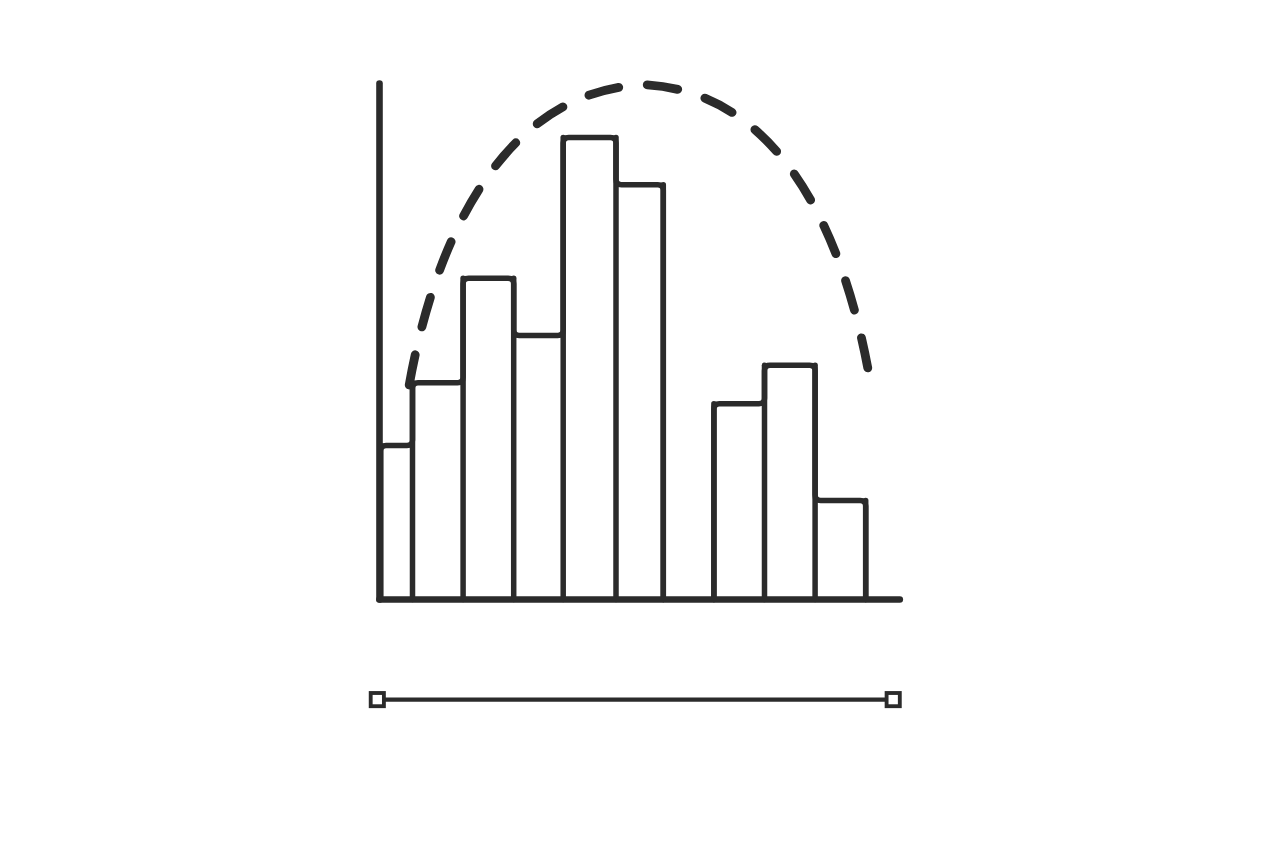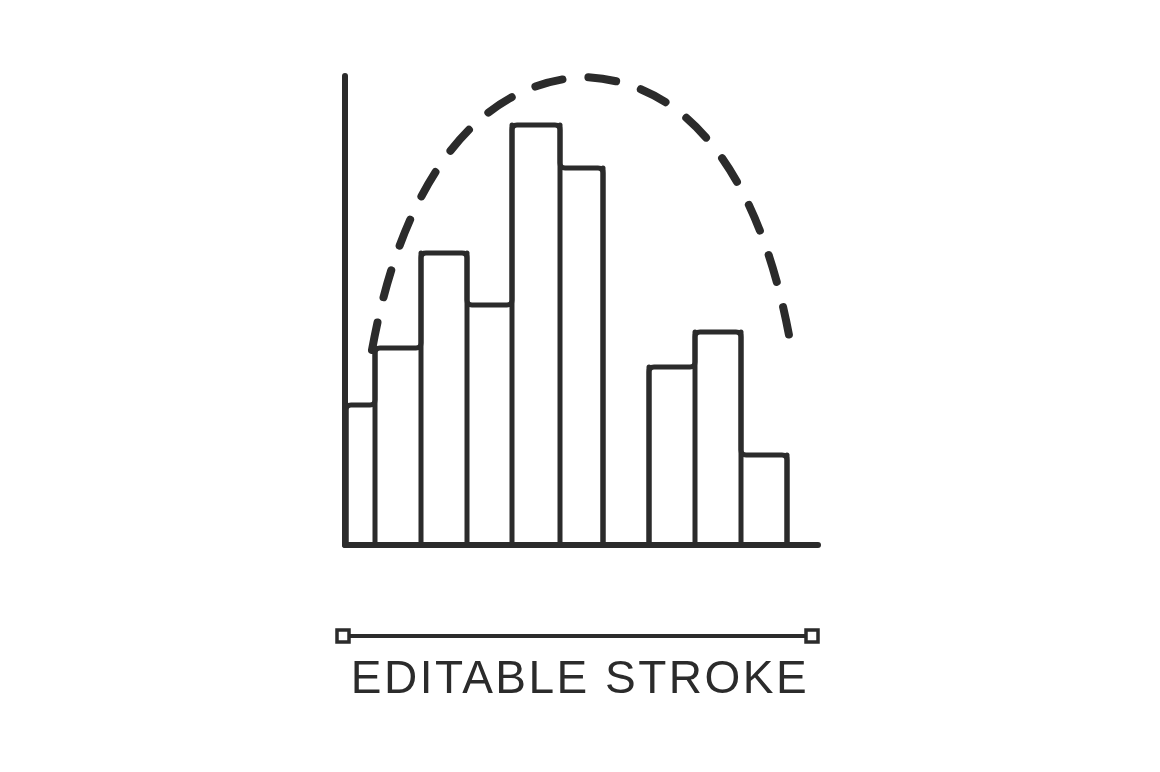--- a/index.html
+++ b/index.html
@@ -74,14 +74,13 @@
 
     <line x1="345" y1="545" x2="818" y2="545" stroke="#2b2b2b" stroke-width="6" stroke-linecap="round"></line>
 
     <g>
       <line x1="343" y1="636" x2="812" y2="636" stroke="#2b2b2b" stroke-width="4" stroke-linecap="butt"></line>
       <rect x="337" y="630" width="12" height="12" fill="#ffffff" stroke="#2b2b2b" stroke-width="3.5"></rect>
       <rect x="806" y="630" width="12" height="12" fill="#ffffff" stroke="#2b2b2b" stroke-width="3.5"></rect>
     </g>
   </svg>
 
-  <div id="caption" style="color: rgb(43, 43, 43);">EDITABLE STROKE</div>
 </div>
 
 </body></html>

